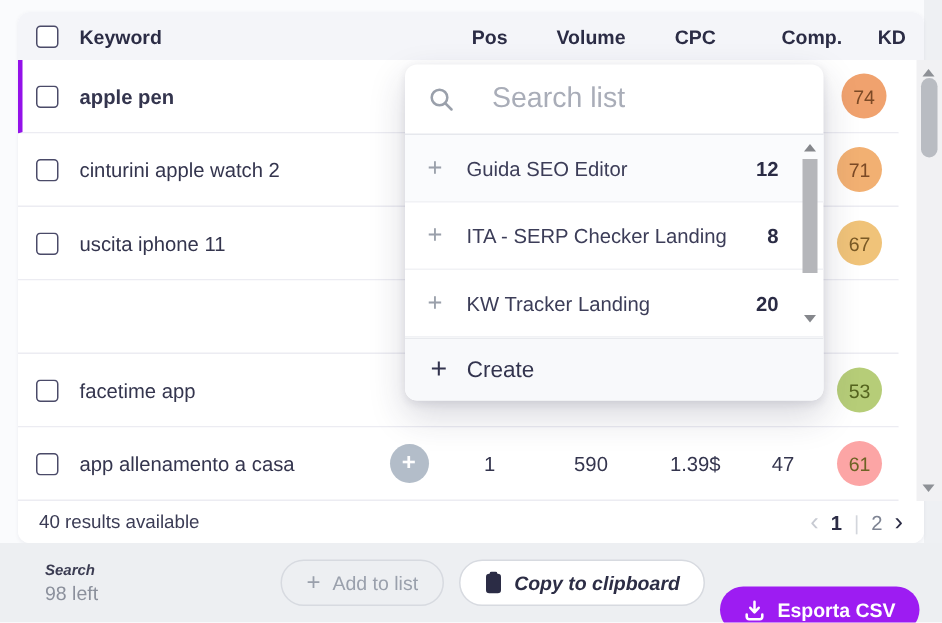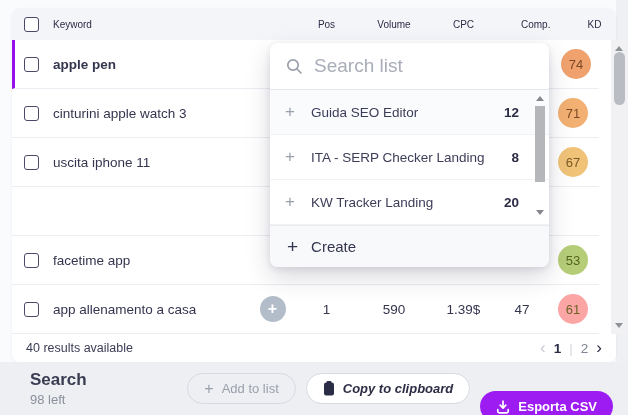--- a/index.html
+++ b/index.html
@@ -7,21 +7,21 @@
   body { font-family:"Liberation Sans", sans-serif; background:#fafbfd; overflow:hidden; }
   .page { position:relative; width:628px; height:415px; }
 
   
   .right-strip { position:absolute; left:616px; top:0; width:12px; height:362px; background:#eef0f3; }
 
   
   .card { position:absolute; left:12px; top:8px; width:604px; height:354px; background:#ffffff;
           border-radius:8px; box-shadow:0 1px 3px rgba(40,40,70,.06); }
   .thead { display:grid; grid-template-columns:238px 45px 63px 72px 67px 50px 69px; align-items:center;
-           height:32px; background:#f4f5f9; border-radius:8px 8px 0 0; font-size:10px; font-weight:normal; color:#2b2c45; }
+           height:32px; background:#f4f5f9; border-radius:8px 8px 0 0; font-size:13px; font-weight:bold; color:#2b2c45; }
   .th { text-align:center; }
   .th-keyword { display:flex; align-items:center; gap:14px; padding-left:12px; text-align:left; }
   .th-comp { padding-left:24px; }
   .th-kd { padding-left:26px; }
 
   .cb { width:15px; height:15px; border:1.6px solid #4a4a68; border-radius:3px; background:#fff; flex:0 0 auto; display:inline-block; }
 
   .tbody { position:relative; }
   .trow { display:grid; grid-template-columns:238px 45px 63px 72px 67px 50px 52px; align-items:center;
           height:49px; width:587px; border-bottom:1px solid #ececf2; font-size:13.5px; color:#34354e; background:#fff; }
@@ -48,21 +48,21 @@
   
   .tscroll { position:absolute; right:-12px; top:32px; width:17px; height:294px; background:#f1f1f3; }
   .tscroll .thumb { position:absolute; left:3px; top:12px; width:11px; height:53px; background:#b9bcc2; border-radius:6px; }
   .arr { width:0; height:0; border-left:4px solid transparent; border-right:4px solid transparent; position:absolute; left:4px; }
   .arr-up { border-bottom:5px solid #8e9196; top:6px; }
   .arr-down { border-top:5px solid #8e9196; bottom:6px; }
 
   
   .popover { position:absolute; left:270px; top:43px; width:279px; background:#fff; border-radius:8px; z-index:10;
              box-shadow:0 10px 24px rgba(40,40,70,.18), 0 2px 6px rgba(40,40,70,.10); }
-  .pop-search { height:47px; display:flex; align-items:center; gap:11px; padding:0 16px; border-bottom:1px solid #e6e8ed; }
+  .pop-search { height:47px; display:flex; align-items:center; gap:25px; padding:0 16px; border-bottom:1px solid #e6e8ed; }
   .pop-search input { border:none; outline:none; font-size:19px; color:#3c3d58; width:200px; background:transparent; font-family:"Liberation Sans", sans-serif; }
   .pop-search input::placeholder { color:#a9adb8; }
   .pop-list { position:relative; height:135px; }
   .pop-item { height:45px; display:flex; align-items:center; gap:12px; padding:0 30px 0 15px; border-bottom:1px solid #f1f2f5; }
   .pop-item:first-child { background:#fafbfd; }
   .pop-item:last-child { border-bottom:none; }
   .pop-plus { color:#9aa0ab; font-size:17px; font-weight:400; width:14px; }
   .pop-label { flex:1; font-size:13.5px; color:#3c3d58; white-space:nowrap; }
   .pop-count { font-size:13.5px; font-weight:bold; color:#2b2c45; }
   .pop-scroll { position:absolute; right:2px; top:0; width:13px; height:135px; }
@@ -71,21 +71,21 @@
   .parr-up { border-bottom:5px solid #85878c; top:6px; }
   .parr-down { border-top:5px solid #85878c; bottom:10px; }
   .pop-create { height:42px; background:#f8f9fb; border-top:1px solid #e8eaee; border-radius:0 0 8px 8px;
                 display:flex; align-items:center; gap:13px; padding:0 17px; color:#33344e; }
   .pop-create .plus { font-size:19px; font-weight:400; }
   .pop-create .lbl { font-size:15px; }
 
   
   .action-bar { position:absolute; left:0; top:362px; width:628px; height:53px; background:#edeff2;
                 display:flex; align-items:center; padding:0 15px 0 30px; }
-  .credits .t1 { font-size:17px; font-weight:bold; color:#3b3c52; }
+  .credits .t1 { font-size:10px; font-weight:bold; color:#3b3c52;font-style:italic; }
   .credits .t2 { font-size:13px; color:#8b909c; margin-top:2px; }
   .btns { margin-left:auto; display:flex; align-items:center; gap:10px; }
   .pill { height:31px; border-radius:16px; display:inline-flex; align-items:center; gap:8px; padding:0 16px; font-size:13px; cursor:pointer; }
   .btn-add { border:1px solid #d7dae0; color:#9aa0ac; background:transparent; }
   .btn-add .plus { font-size:16px; }
   .btn-copy { border:1px solid #d7dae0; background:#fff; color:#2c2d45; font-weight:bold;font-style:italic; }
   .btn-export { background:#9d1cf2; color:#fff; font-weight:bold; border:none;margin-top:36px; }
 
   svg { display:block; }
 </style>
@@ -123,21 +123,21 @@
     <div class="cell-num c-cpc"></div>
     <div class="cell-num c-comp"></div>
     <div class="cell-kd">
       <span class="badge" style="background: rgb(240, 162, 110); color: rgb(124, 74, 38);">74</span>
     </div>
   </div>
 
   <div class="trow">
     <div class="cell-kw">
       <span class="cb"></span>
-      <span class="kwtext">cinturini apple watch 3</span>
+      <span class="kwtext">cinturini apple watch 2</span>
     </div>
     <div class="cell-plus">
       <span class="plus-circle" style="visibility: hidden;">+</span>
     </div>
     <div class="cell-num c-pos"></div>
     <div class="cell-num c-volume"></div>
     <div class="cell-num c-cpc"></div>
     <div class="cell-num c-comp"></div>
     <div class="cell-kd">
       <span class="badge" style="background: rgb(242, 176, 114); color: rgb(124, 74, 38);">71</span>

